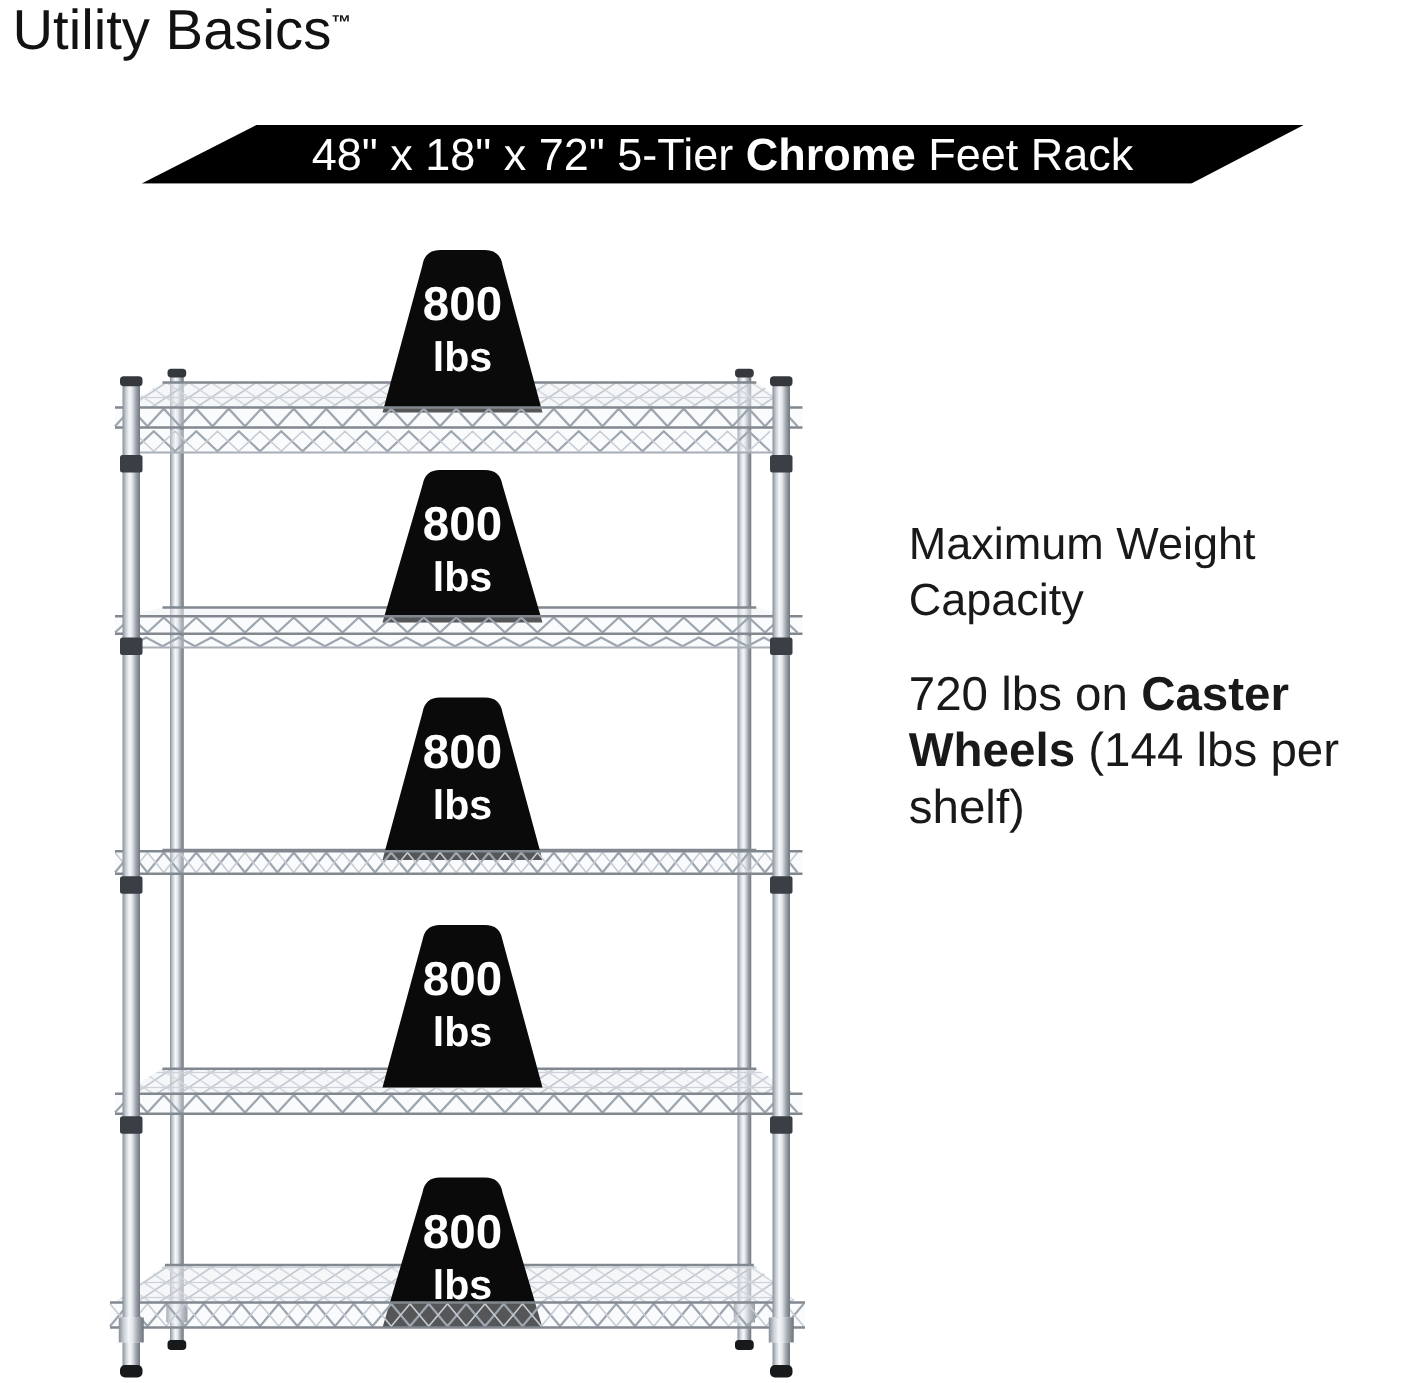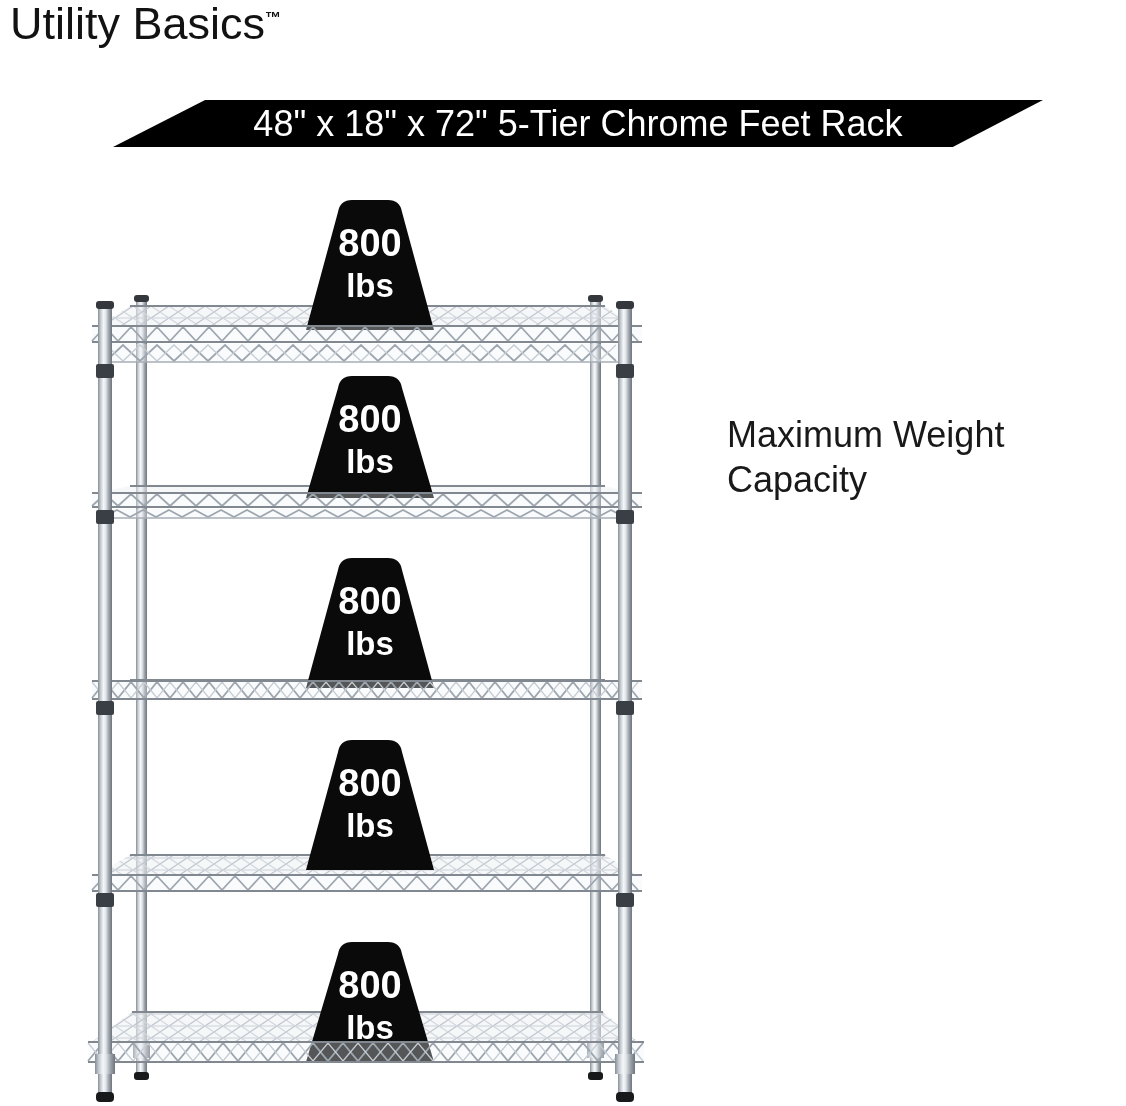--- a/index.html
+++ b/index.html
@@ -10,21 +10,21 @@
   
   .logo{position:absolute;left:10px;top:-2px;font-size:45px;line-height:1.15;font-weight:500;
         color:#121212;letter-spacing:0px;}
   .logo sup{font-size:16px;font-weight:700;vertical-align:super;letter-spacing:0;}
   
   .banner{position:absolute;left:113px;top:100px;width:930px;height:47px;background:#000000;
           clip-path:polygon(9.9% 0,100% 0,90.3% 100%,0 100%);
           display:flex;align-items:center;justify-content:center;
           color:#ffffff;font-size:36px;line-height:1;}
   .banner span{white-space:pre;}
-  .banner .b{font-weight:400;}
+  .banner .b{font-weight:700;}
   
   .rack{position:absolute;left:70px;top:180px;width:580px;height:926px;}
   .meshFill{fill:#eef1f4;fill-opacity:.55;}
   .bandFill{fill:#f1f3f6;fill-opacity:.33;}
   .wire{stroke:#81888f;stroke-width:2;}
   .wireLight{stroke:#a7aeb6;stroke-width:1.6;}
   .zigline{stroke:#9ea6af;stroke-width:1.8;fill:none;}
   .ziglight{stroke:#c6ccd3;stroke-width:1.3;fill:none;}
   .post{fill:url(#postG);}
   .collar{fill:#3a3f45;}
@@ -195,15 +195,16 @@
       <rect class="post" x="28" y="894" width="14" height="20"></rect>
       <rect class="footcap" x="26" y="912" width="18" height="10" rx="4"></rect>
       <rect class="post" x="545" y="874" width="20" height="20"></rect>
       <rect class="post" x="548" y="894" width="14" height="20"></rect>
       <rect class="footcap" x="546" y="912" width="18" height="10" rx="4"></rect>
     </g>
   </svg>
 
   <div class="info">
     <h2>Maximum Weight Capacity</h2>
+    <p><span>720 lbs on </span><span class="b">Caster Wheels</span><span> (144 lbs per shelf)</span></p>
   </div>
 
 </div>
 
 </body></html>

